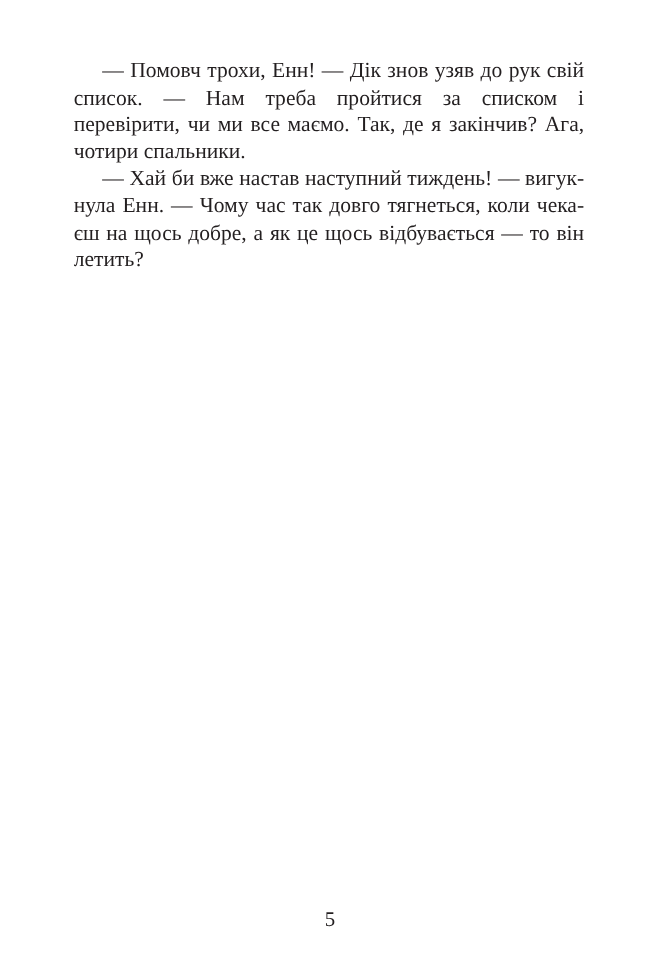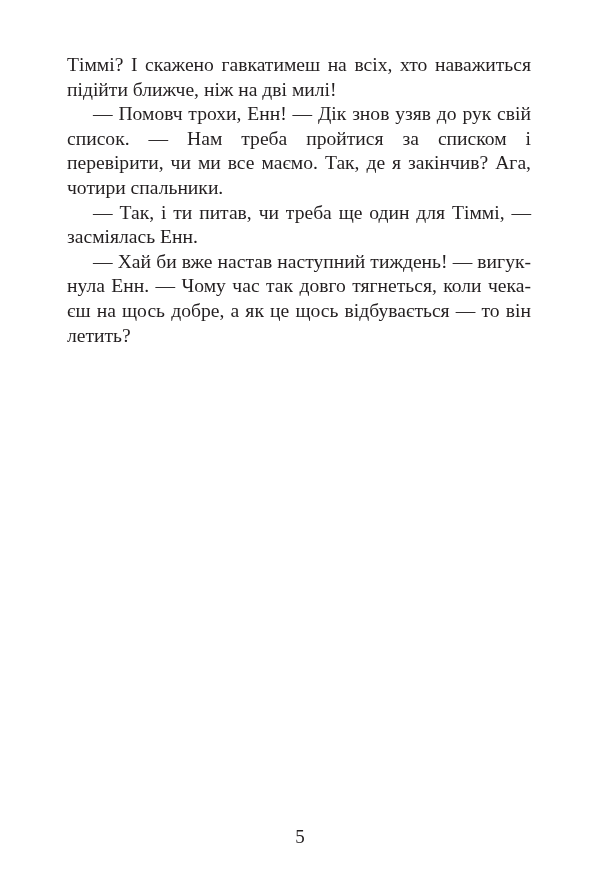--- a/index.html
+++ b/index.html
@@ -28,19 +28,17 @@
     left: 0; width: 600px;
     top: 826px;
     text-align: center;
     font-size: 19px;
   }
 </style>
 </head>
 <body>
 
 <div class="page-text">
-  <p class="para cont">Тіммі? І скажено гавкатимеш на всіх, хто наважиться підійти ближче, ніж на дві милі!</p>
   <p class="para">— Помовч трохи, Енн! — Дік знов узяв до рук свій список. — Нам треба пройтися за списком і перевірити, чи ми все маємо. Так, де я закінчив? Ага, чотири спаль­ники.</p>
-  <p class="para">— Так, і ти питав, чи треба ще один для Тіммі, — за­сміялась Енн.</p>
   <p class="para">— Хай би вже настав наступний тиждень! — вигук­нула Енн. — Чому час так довго тягнеться, коли чека­єш на щось добре, а як це щось відбувається — то він летить?</p>
 </div>
 
 <div class="page-number">5</div>
 
 </body></html>

